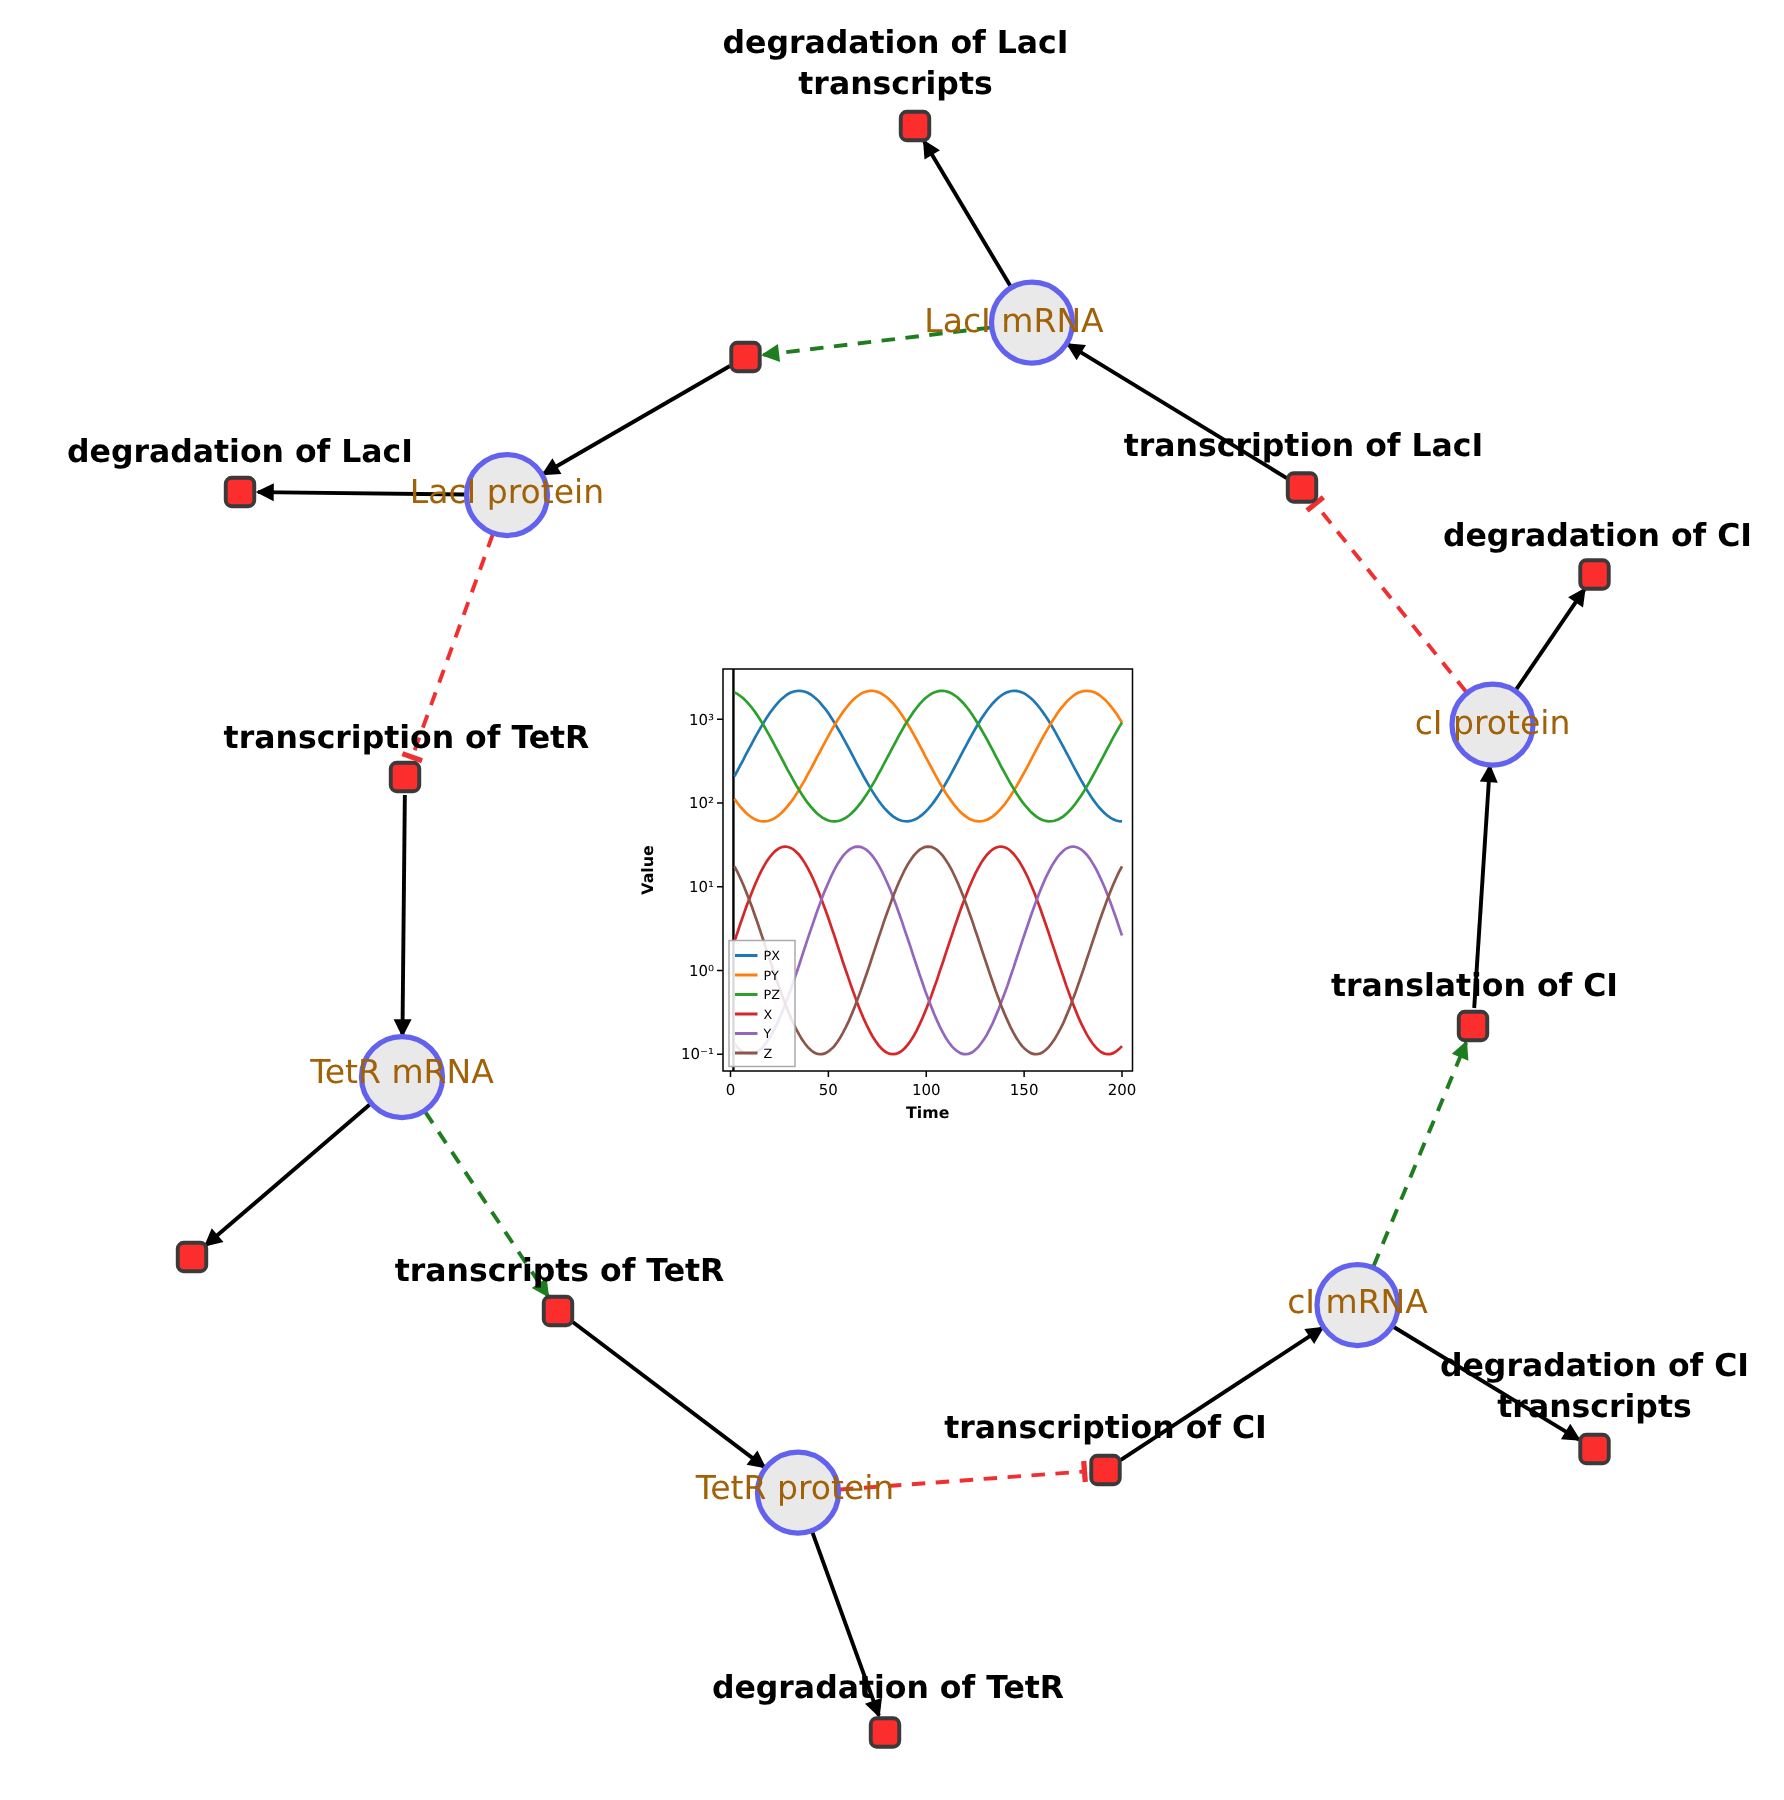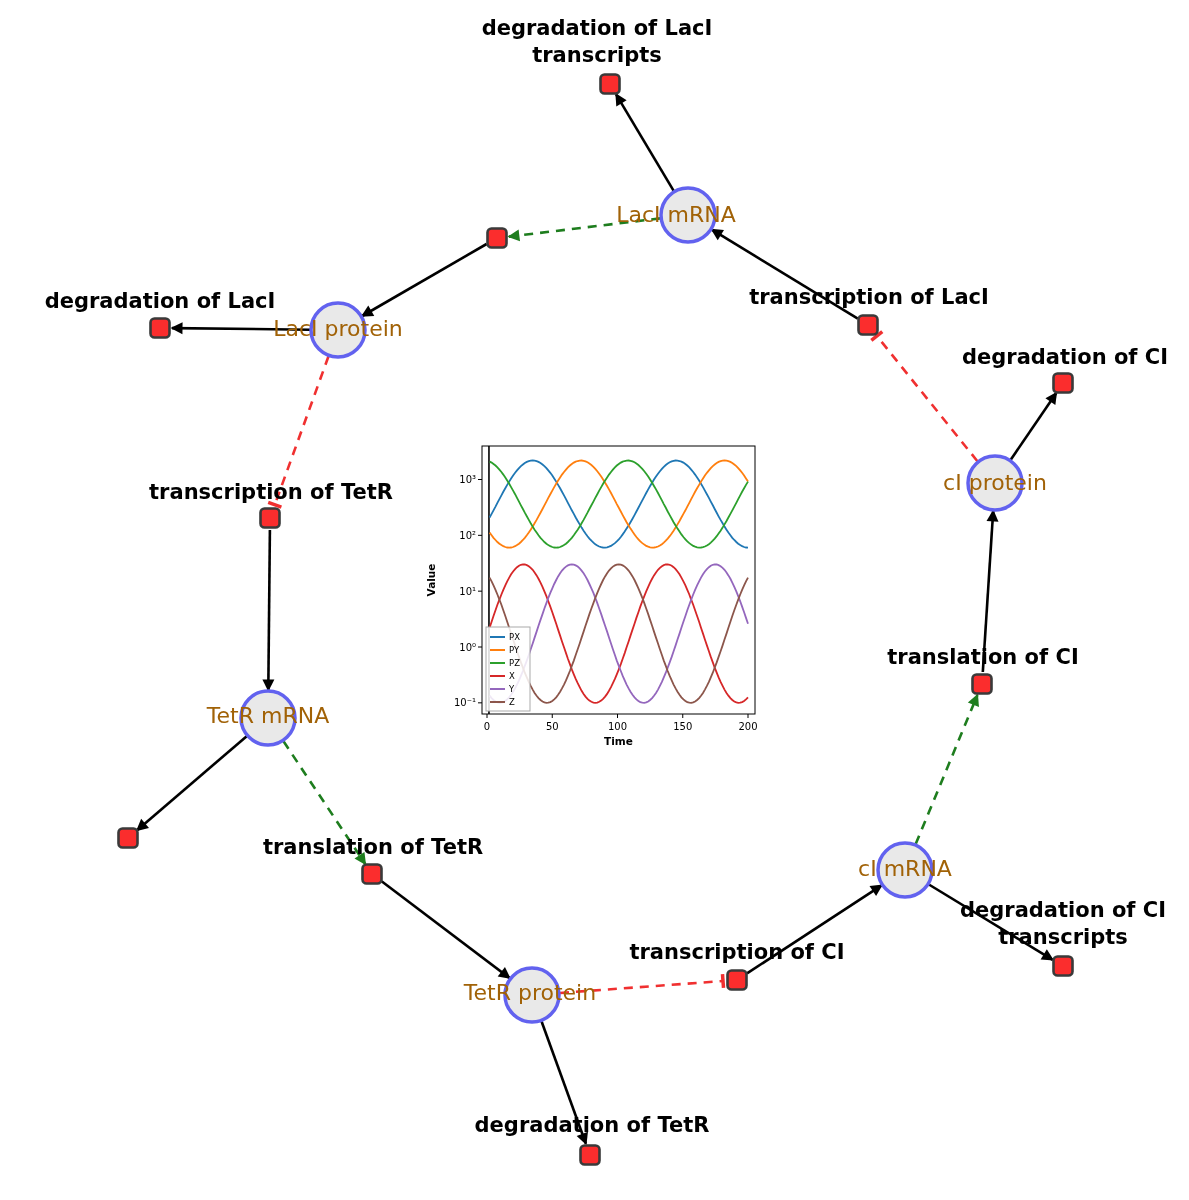--- a/index.html
+++ b/index.html
@@ -89,21 +89,21 @@
   <div class="lbl sp" style="left:530px;top:993px">TetR protein</div>
   <div class="lbl sp" style="left:905px;top:869px">cI mRNA</div>
   <div class="lbl sp" style="left:995px;top:483px">cI protein</div>
 
   <div class="lbl rxn wrap" style="left:597px;top:42px;width:250px">degradation of LacI transcripts</div>
   <div class="lbl rxn" style="left:869px;top:297px">transcription of LacI</div>
   <div class="lbl rxn" style="left:160px;top:301px">degradation of LacI</div>
   <div class="lbl rxn" style="left:1065px;top:357px">degradation of CI</div>
   <div class="lbl rxn" style="left:271px;top:492px">transcription of TetR</div>
   <div class="lbl rxn" style="left:983px;top:657px">translation of CI</div>
-  <div class="lbl rxn" style="left:373px;top:847px">translation of TetR</div>
+  <div class="lbl rxn" style="left:373px;top:847px">transcripts of TetR</div>
   <div class="lbl rxn wrap" style="left:1063px;top:924px;width:230px">degradation of CI transcripts</div>
   <div class="lbl rxn" style="left:737px;top:952px">transcription of CI</div>
   <div class="lbl rxn" style="left:592px;top:1125px">degradation of TetR</div>
 
   <div class="chart-box">
     <svg id="chart-svg" width="345" height="308" viewBox="0 0 345 308">
         <rect x="62" y="8" width="273" height="268" fill="#fff" stroke="#000" stroke-width="1"></rect>
         <line x1="58" y1="264.8333333333333" x2="62" y2="264.8333333333333" stroke="#000" stroke-width="1"></line>
         <text x="56" y="268.3333333333333" text-anchor="end" font-size="10">10⁻¹</text>
         <line x1="58" y1="209" x2="62" y2="209" stroke="#000" stroke-width="1"></line>

